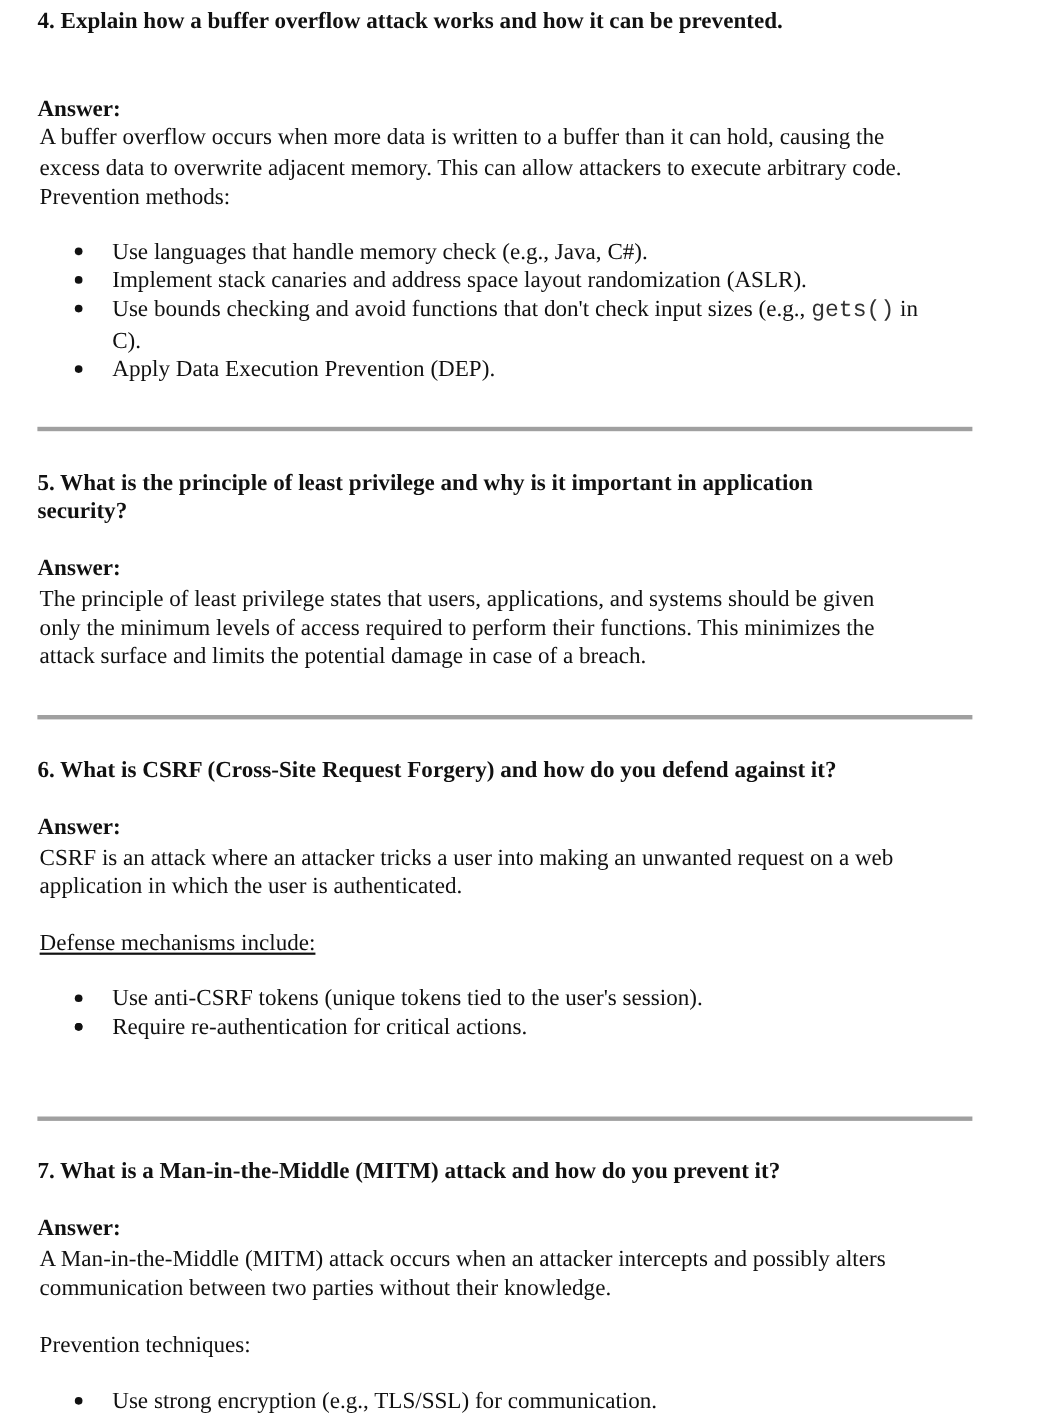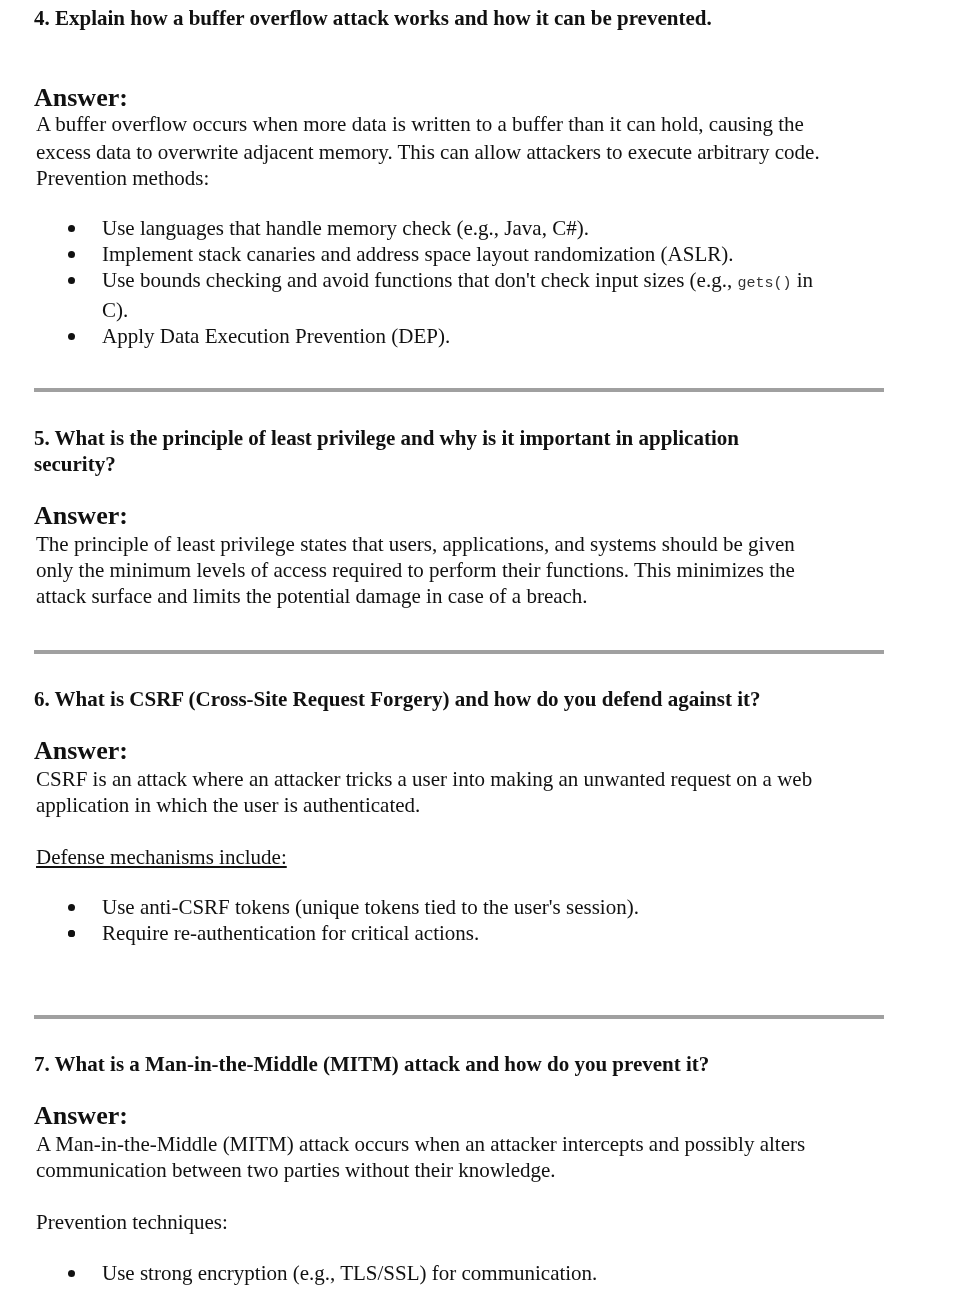--- a/index.html
+++ b/index.html
@@ -22,21 +22,21 @@
       width: 850px;
     }
     .question {
       font-weight: bold;
       font-size: 21px;
       line-height: 26px;
       margin: 0;
     }
     .answer-label {
       font-weight: bold;
-      font-size: 26px;
+      font-size: 21px;
       line-height: 26px;
       margin: 0;
     }
     .para {
       font-size: 21px;
       line-height: 26px;
       margin: 2px;
     }
     ul.bullets {
       list-style: none;
@@ -53,21 +53,21 @@
       position: absolute;
       left: 34px;
       top: 10px;
       width: 7px;
       height: 7px;
       border-radius: 50%;
       background: #111111;
     }
     code.inline {
       font-family: "Liberation Mono", "DejaVu Sans Mono", monospace;
-      font-size: 15px;
+      font-size: 21px;
       color: #333333;
     }
     .rule {
       height: 4px;
       background: #a0a0a0;
       width: 850px;
     }
     .abs { position: absolute; left: 0; }
   </style>
 </head>

